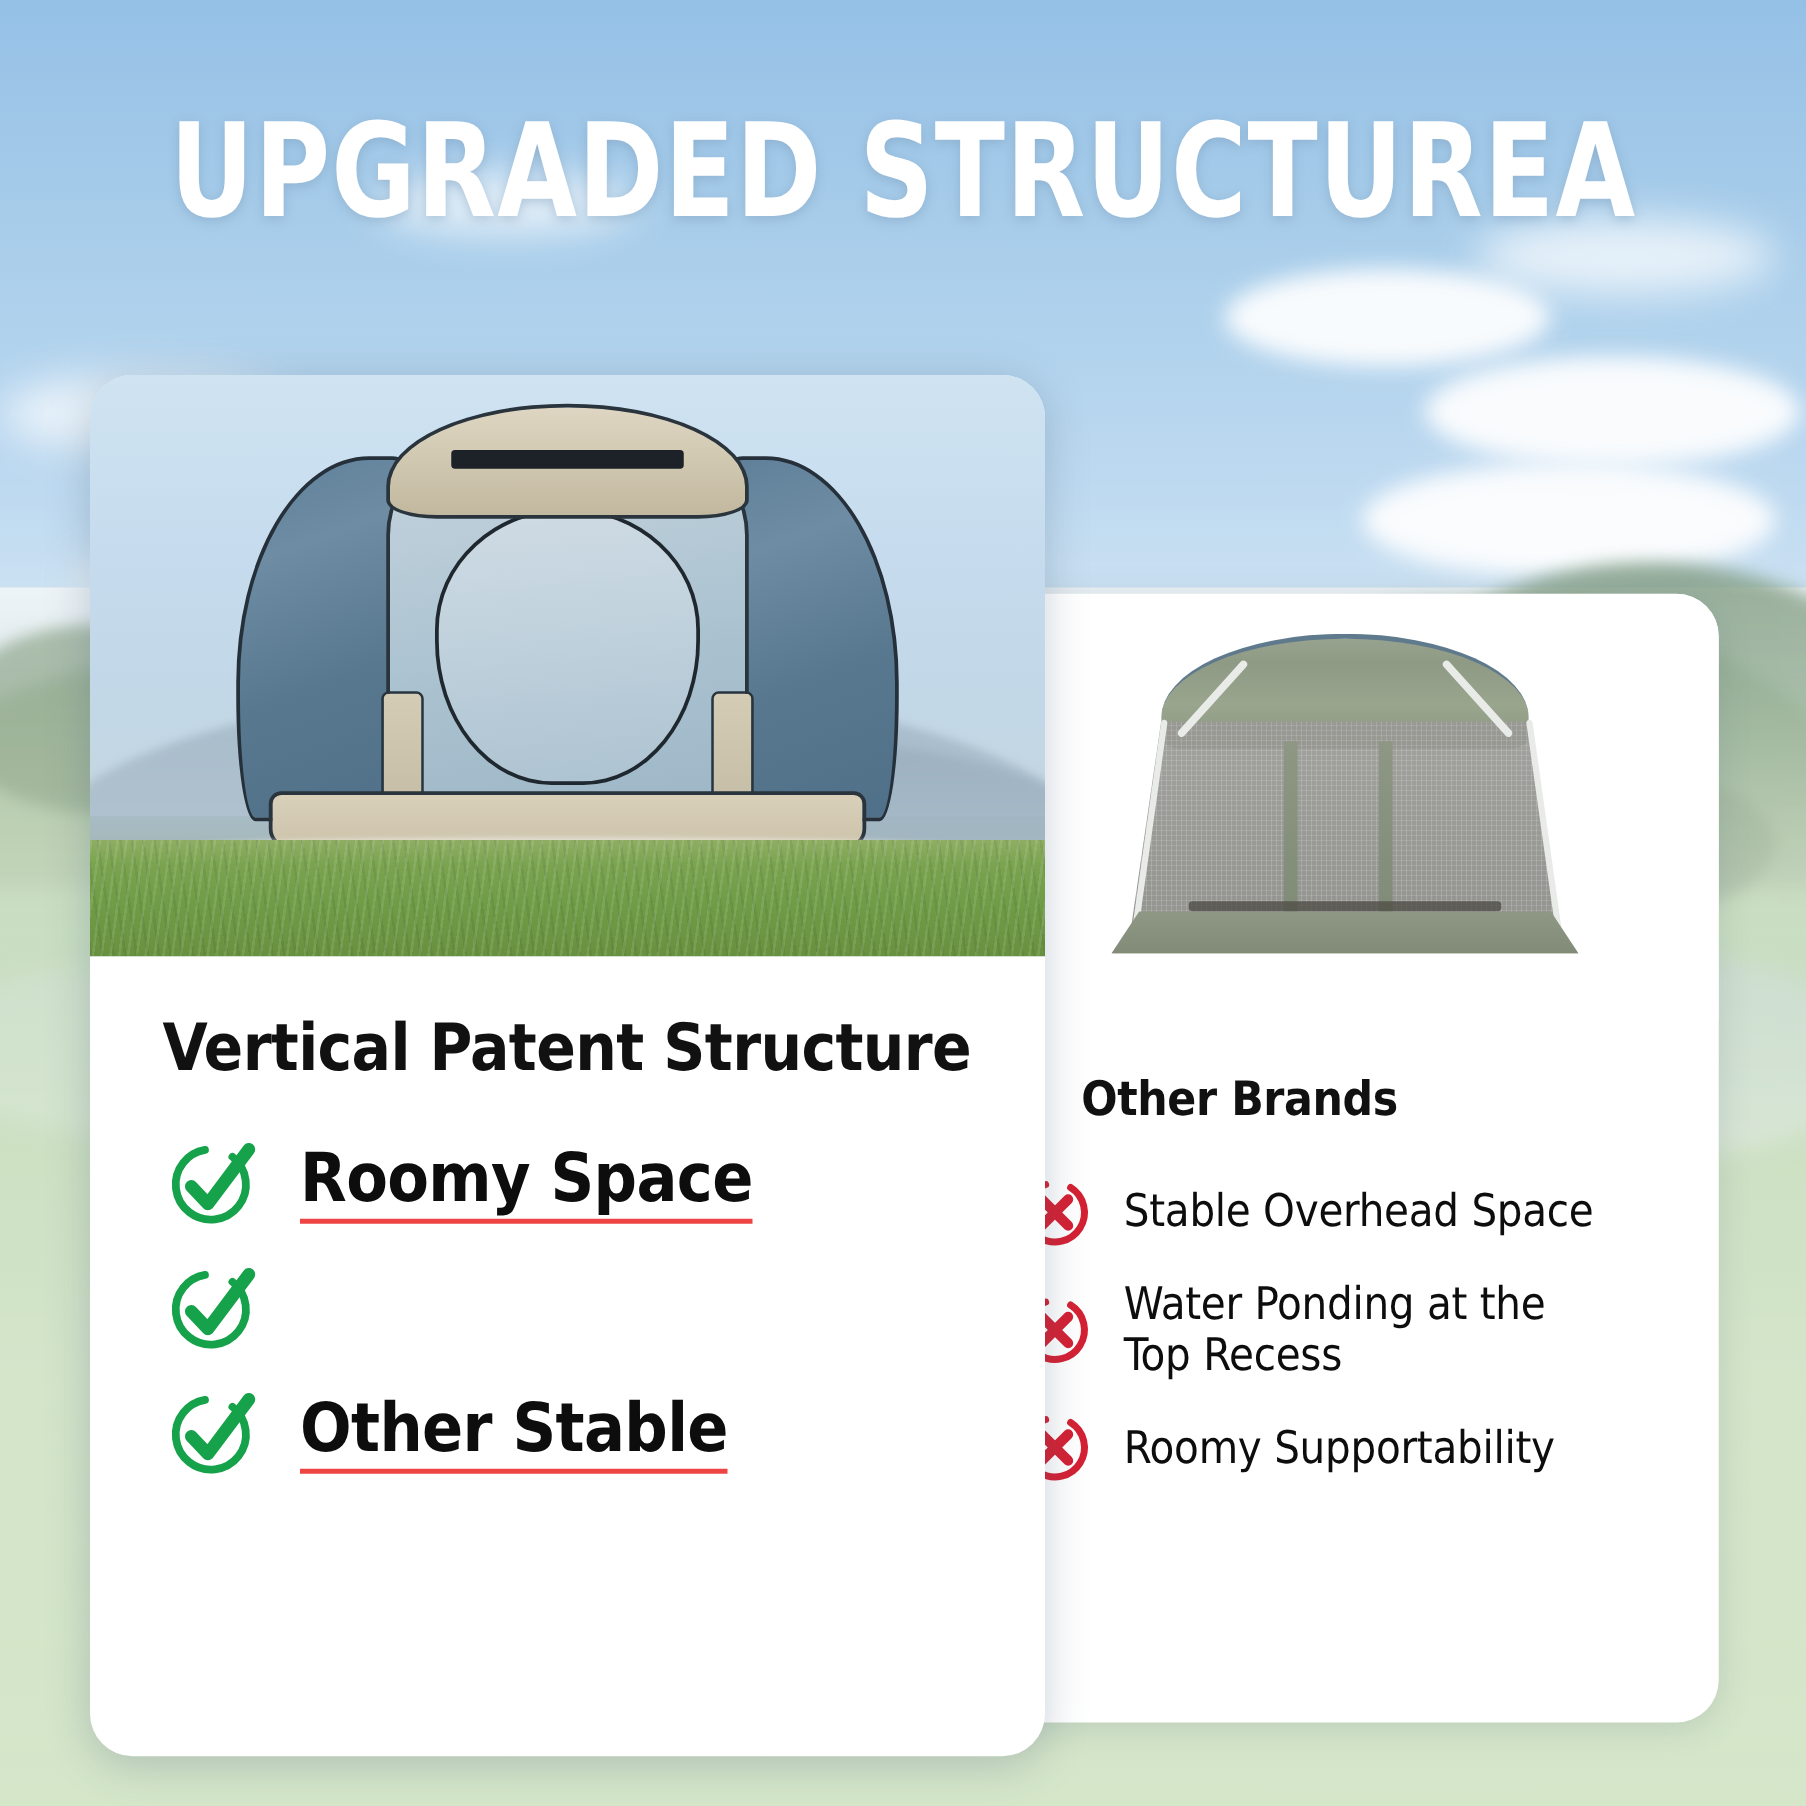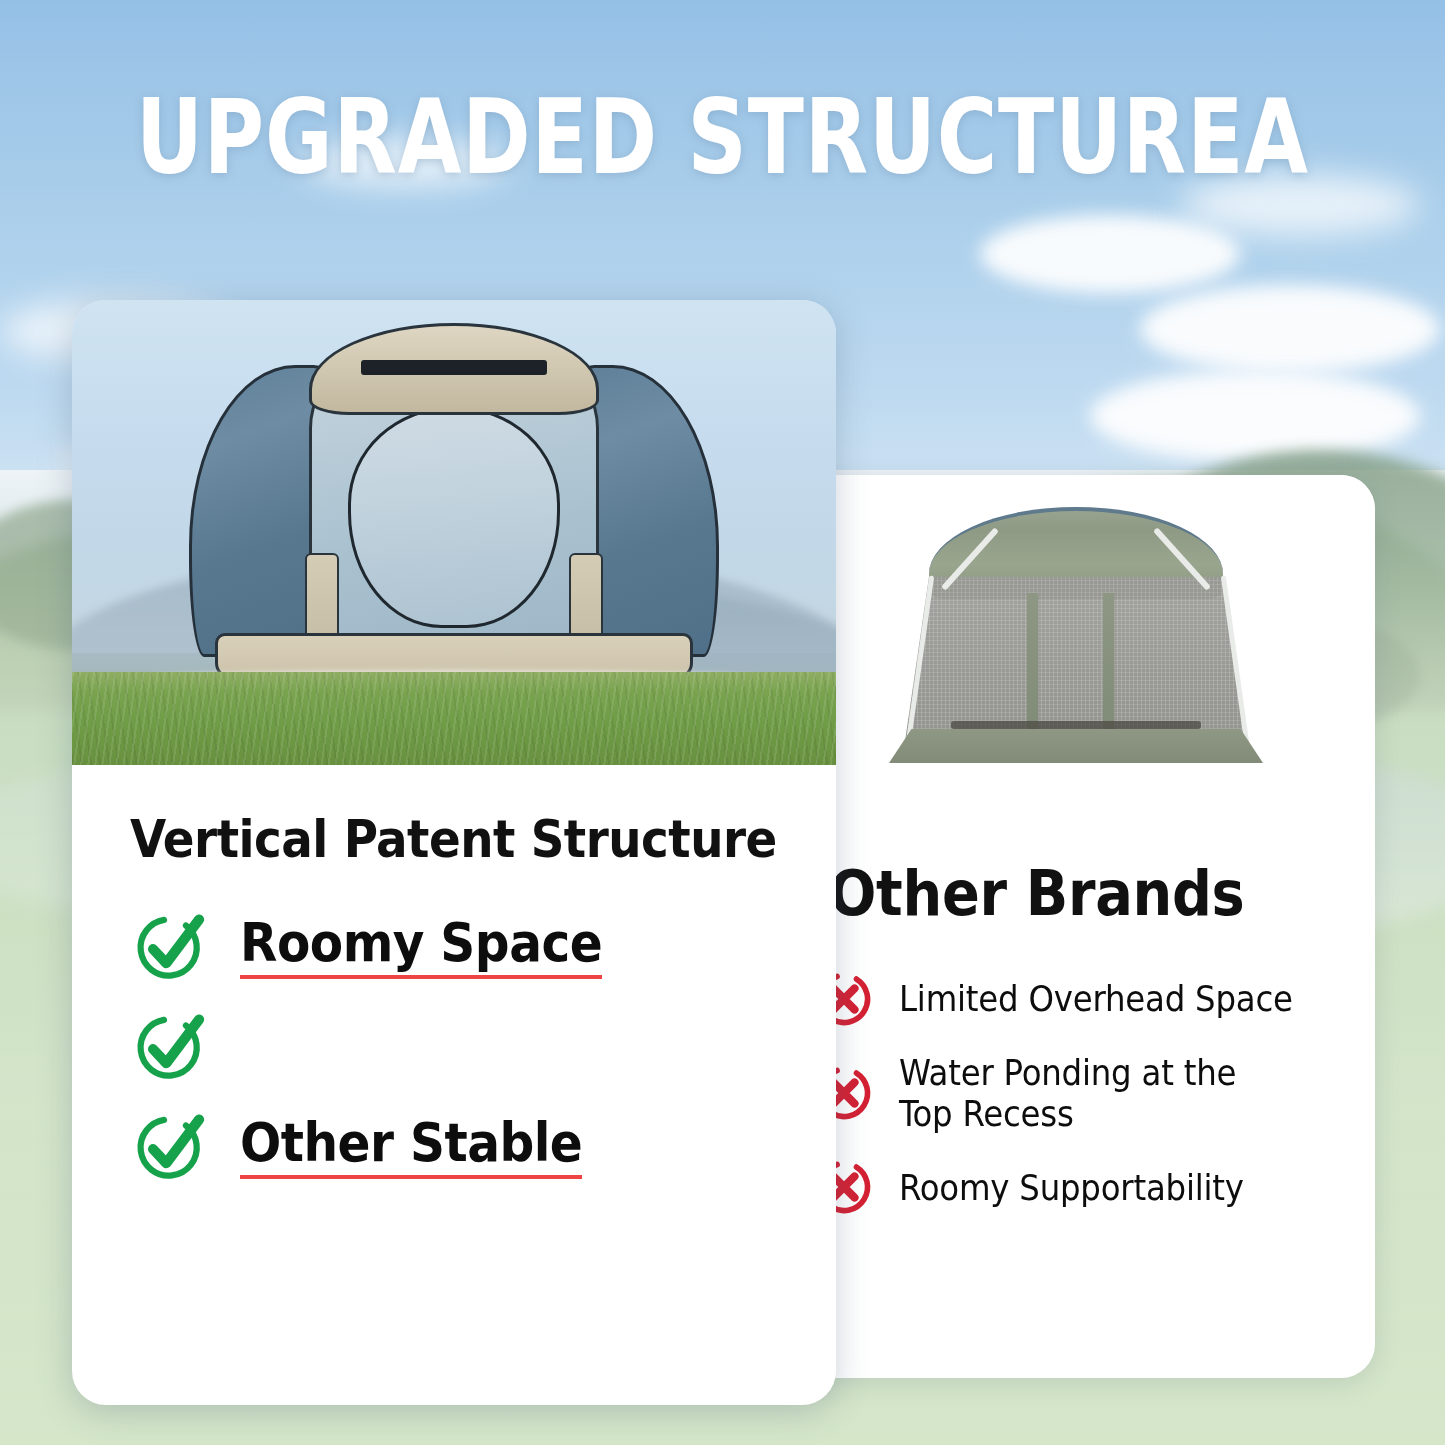--- a/index.html
+++ b/index.html
@@ -200,21 +200,21 @@
     background:#4c4a43; opacity:.75; border-radius:3px;
   }
   .ct-rail{
     position:absolute; width:5px; background:#e9ebe8; border-radius:3px;
   }
   .card-title{
     font-family:"Liberation Sans Narrow","DejaVu Sans Condensed","Liberation Sans", sans-serif;
     font-weight:700; color:#111111;
   }
   #left-title{ margin-top:44px; margin-left:58px; font-size:52px; letter-spacing:-.5px; }
-  #right-title{ margin-top:42px; margin-left:52px; font-size:62px; letter-spacing:-.3px; }
+  #right-title{ margin-top:42px; margin-left:88px; font-size:38px; letter-spacing:-.3px; }
 
   .feature-list{ list-style:none; margin-top:38px; }
   .feature-row{ display:flex; align-items:center; }
   #left-list .feature-row{ margin-bottom:22px; padding-left:60px; }
   #right-list .feature-row{ margin-bottom:22px; padding-left:36px; }
 
   .icon-wrap{ flex:0 0 auto; display:block; }
   #left-list .icon-wrap{ width:78px; height:78px; margin-right:30px; }
   #right-list .icon-wrap{ width:62px; height:62px; margin-right:24px; }
 
@@ -281,21 +281,21 @@
     <h2 class="card-title" id="right-title">Other Brands</h2>
 
     <ul class="feature-list" id="right-list">
       <li class="feature-row">
         <span class="icon-wrap">
           <svg viewBox="0 0 100 100" width="100%" height="100%">
             <circle cx="50" cy="50" r="38" fill="none" stroke="#d52033" stroke-width="9" stroke-linecap="round" stroke-dasharray="205 239" transform="rotate(-58 50 50)"></circle>
             <path d="M33 33 L67 67 M67 33 L33 67" stroke="#d52033" stroke-width="13" stroke-linecap="round" fill="none"></path>
           </svg>
         </span>
-        <span class="feature-label">Limited Overhead Space</span>
+        <span class="feature-label">Stable Overhead Space</span>
       </li>
       <li class="feature-row">
         <span class="icon-wrap">
           <svg viewBox="0 0 100 100" width="100%" height="100%">
             <circle cx="50" cy="50" r="38" fill="none" stroke="#d52033" stroke-width="9" stroke-linecap="round" stroke-dasharray="205 239" transform="rotate(-58 50 50)"></circle>
             <path d="M33 33 L67 67 M67 33 L33 67" stroke="#d52033" stroke-width="13" stroke-linecap="round" fill="none"></path>
           </svg>
         </span>
         <span class="feature-label" style="max-width:400px;">Water Ponding at the Top Recess</span>
       </li>

